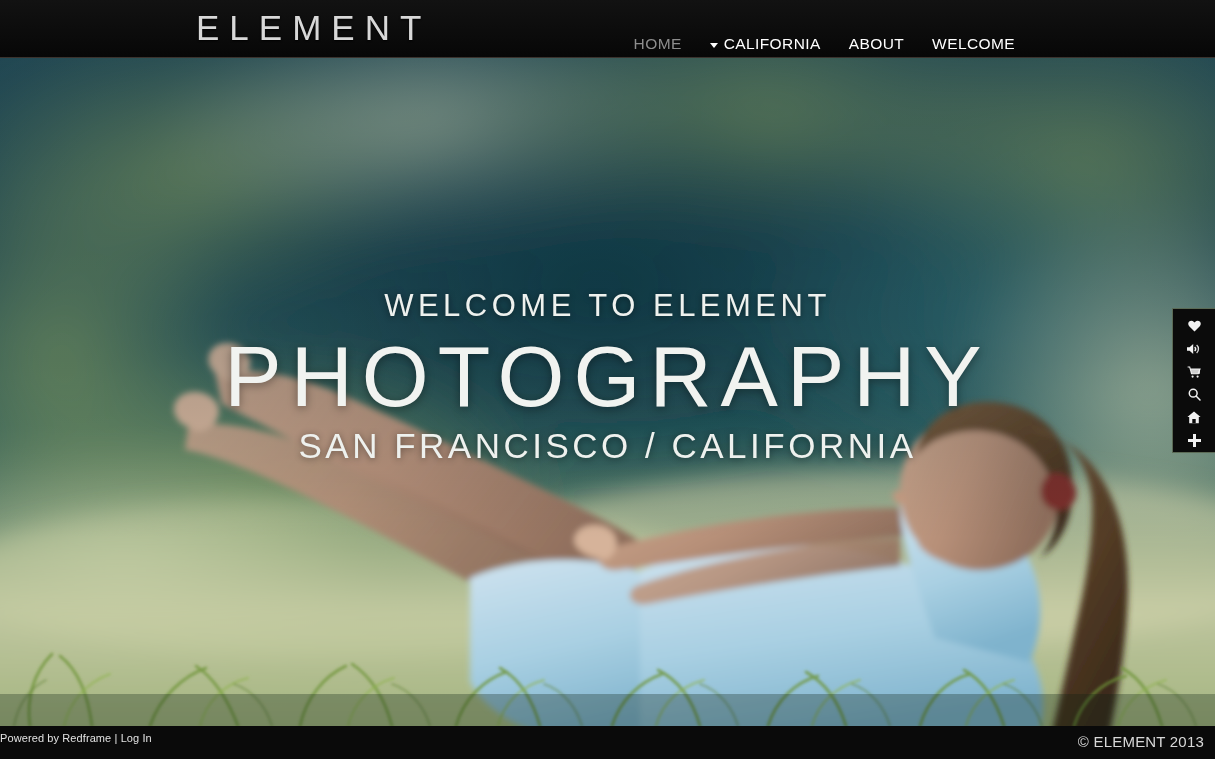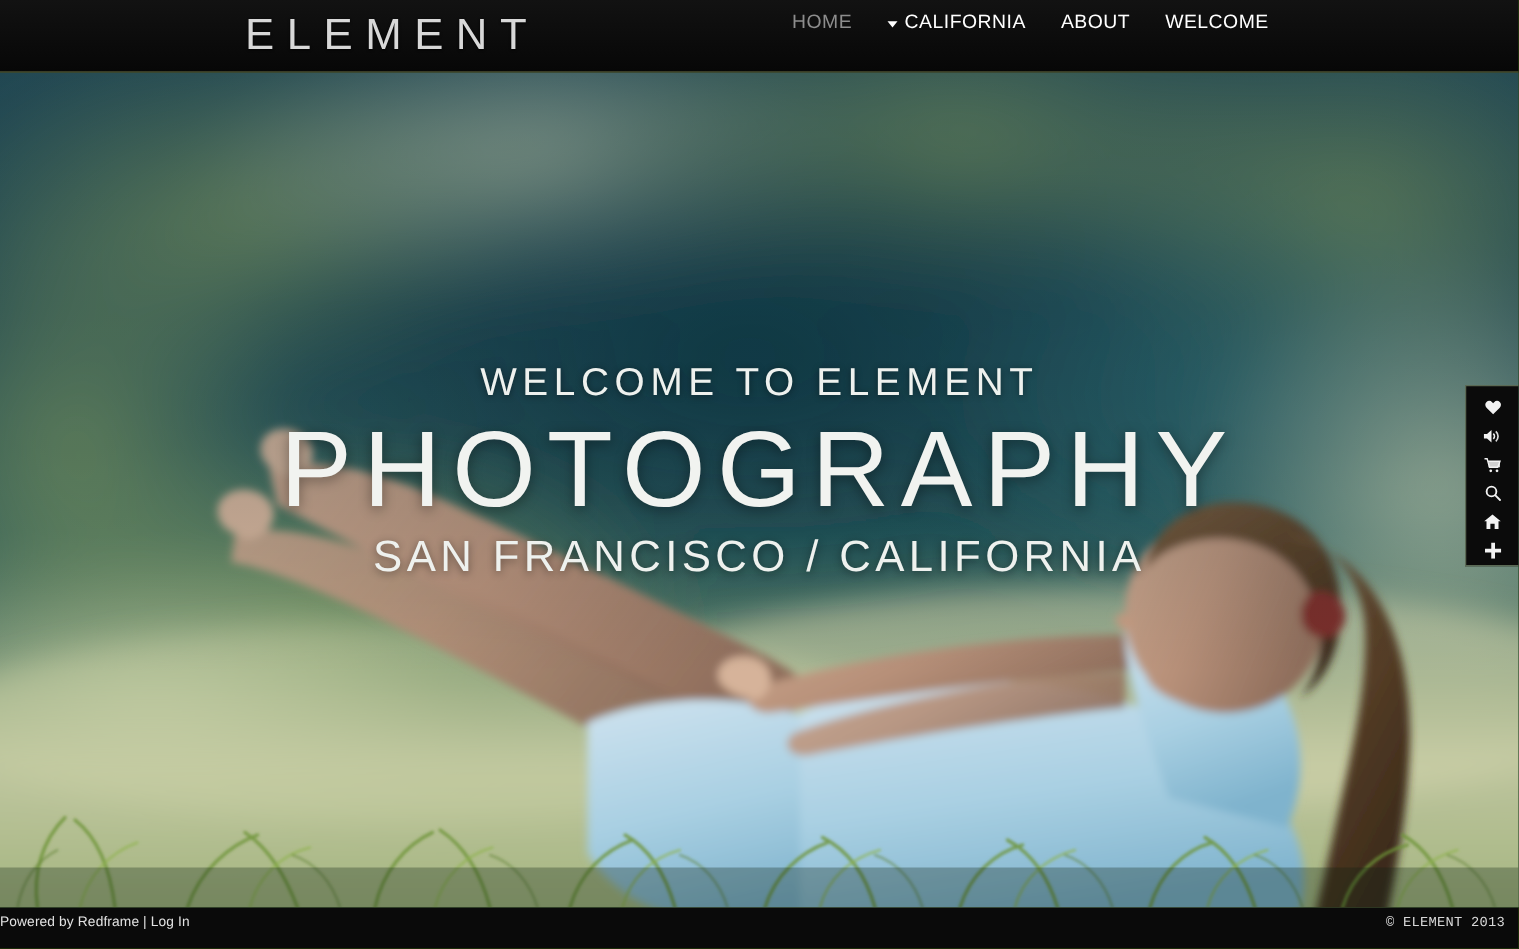--- a/index.html
+++ b/index.html
@@ -3,40 +3,40 @@
 <meta charset="utf-8">
 <title>Element Photography</title>
 <style>
   * { margin:0; padding:0; box-sizing:border-box; }
   html, body {
     width:1215px; height:759px;
     background:#000;
     font-family:"Liberation Sans", sans-serif;
     overflow:hidden;
   }
-  .page { position:relative; width:1215px; height:759px; overflow:hidden; background:#4d7c0f; }
+  .page { position:relative; width:1215px; height:759px; overflow:hidden; background:#7dd3fc; }
 
   
   .header {
     position:absolute; top:0; left:0; width:1215px; height:58px;
     background:linear-gradient(180deg,#121212 0%, #0d0d0d 45%, #070707 100%);
     border-bottom:1px solid #3b332e;
     z-index:40;
   }
   .logo {
     position:absolute; left:196px; top:8px;
     color:#d8d8d8;
     font-family:"Liberation Sans", sans-serif;
     font-size:35px; font-weight:300; letter-spacing:10px;
     line-height:40px;
     text-shadow:0 1px 2px rgba(0,0,0,.9);
     white-space:nowrap;
   }
   .nav {
-    position:absolute; right:186px; top:8px;
+    position:absolute; right:186px; top:34px;
     display:flex; align-items:center; gap:0px;
     white-space:nowrap;
   }
   .nav-item {
     color:#ffffff; font-size:15.5px; letter-spacing:.4px;
     padding:0 14px; cursor:pointer; line-height:20px;
     display:flex; align-items:center;
   }
   .nav-item.dim { color:#8d8d8d; }
   .caret {
@@ -107,21 +107,21 @@
     position:absolute; left:0; bottom:0; width:1215px; height:33px;
     background:#0a0a0a; z-index:40;
   }
   .footer-center {
     position:absolute; left:0; right:0; top:6px;
     text-align:left; color:#e2e2e2; font-size:11px; letter-spacing:.1px;
   }
   .footer-center a { color:#e2e2e2; text-decoration:none; cursor:pointer; }
   .footer-right {
     position:absolute; right:11px; top:7px;
-    color:#d8d8d8; font-size:11px; letter-spacing:.2px;font-family:Liberation Mono, monospace;
+    color:#d8d8d8; font-size:15px; letter-spacing:.2px;
   }
 </style>
 </head>
 <body>
 
 <div class="page">
 
   <div class="header">
     <div class="logo">ELEMENT</div>
 

